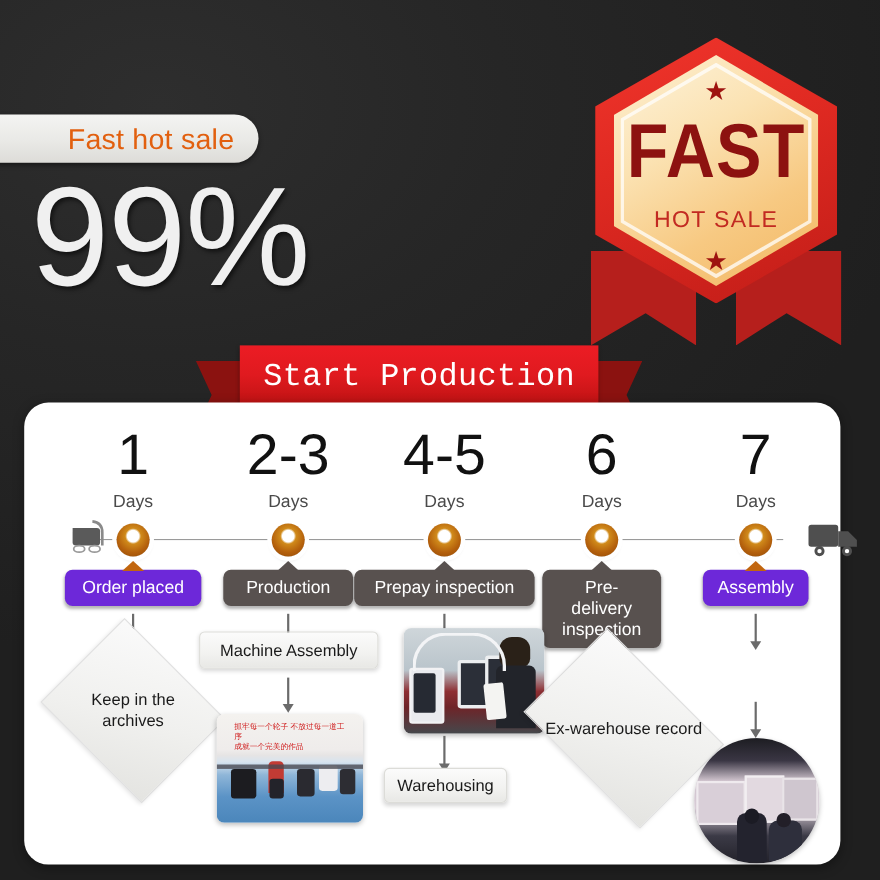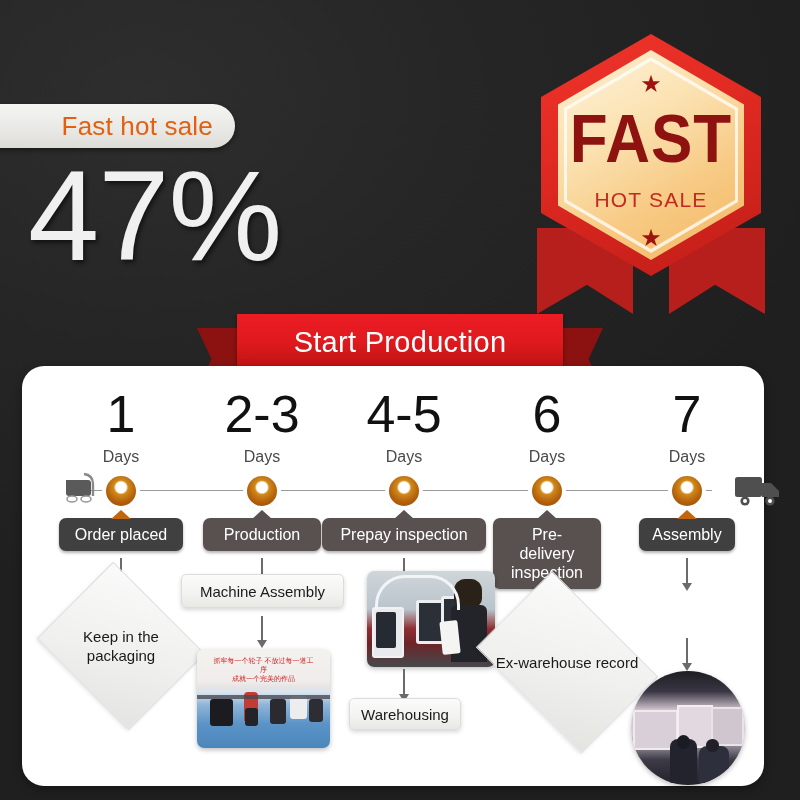--- a/index.html
+++ b/index.html
@@ -75,21 +75,21 @@
     font-size:62px;font-weight:bold;color:#8d1210;letter-spacing:1px;
     font-family:"Liberation Sans","DejaVu Sans",sans-serif;
     transform:scaleY(1.12);
   }
   #badge-hotsale{
     position:absolute;left:0;top:160px;width:248px;text-align:center;
     font-size:21px;color:#c22a22;letter-spacing:1.2px;
   }
 
   
-  #ribbon{position:absolute;left:197px;top:314px;width:406px;height:62px;}
+  #ribbon{position:absolute;left:178px;top:314px;width:406px;height:62px;font-family:Liberation Mono, monospace;}
   .rib-side{position:absolute;top:14px;width:48px;height:62px;background:#8b1210;}
   .rib-side.l{left:0;clip-path:polygon(0 0,100% 0,100% 100%,0 100%,30% 50%);}
   .rib-side.r{right:0;clip-path:polygon(0 0,100% 0,70% 50%,100% 100%,0 100%);}
   #rib-main{
     position:absolute;left:40px;top:0;width:326px;height:56px;
     background:linear-gradient(180deg,#ec1c24 0%,#e01a1f 48%,#bc1212 100%);
     display:flex;align-items:center;justify-content:center;
     box-shadow:0 2px 4px rgba(0,0,0,.35);
   }
   #rib-main span{color:#fff;font-size:29px;letter-spacing:.3px;}
@@ -109,21 +109,21 @@
     box-shadow:0 0 0 4px #fff,0 2px 4px rgba(0,0,0,.35);}
   .tl-col{position:absolute;top:0;width:0;}
   .tl-days-num{position:absolute;top:22px;width:170px;margin-left:-85px;text-align:center;
     font-size:52px;line-height:52px;color:#111;font-weight:300;}
   .tl-days-lbl{position:absolute;top:82px;width:170px;margin-left:-85px;text-align:center;
     font-size:16px;color:#4a4a4a;}
   .tl-label{position:absolute;top:152px;margin-left:-50%;
     border-radius:7px;color:#fff;text-align:center;
     font-size:16px;padding:7px 12px;box-sizing:border-box;
     box-shadow:0 2px 3px rgba(0,0,0,.3);line-height:19px;}
-  .tl-label.orange{background:#404040;}
+  .tl-label.orange{background:#6d28d9;}
   .tl-label.gray{background:#58514f;}
   .tl-label:before{content:"";position:absolute;left:50%;top:-8px;margin-left:-10px;
     width:0;height:0;border-left:10px solid transparent;border-right:10px solid transparent;}
   .tl-label.orange:before{border-bottom:9px solid #c1650e;}
   .tl-label.gray:before{border-bottom:9px solid #58514f;}
 
   
   #cart-icon{position:absolute;left:38px;top:104px;width:46px;height:38px;}
   #truck-icon{position:absolute;left:712px;top:106px;width:50px;height:36px;}
 
@@ -154,39 +154,39 @@
   .photo-circle{position:absolute;border-radius:50%;overflow:hidden;
     box-shadow:0 2px 5px rgba(0,0,0,.25);}
   .ph-inner{position:absolute;inset:0;}
 
   
   #ph-assembly .ph-inner{
     background:
       linear-gradient(180deg,#f4f2ef 0%,#efeceb 33%,#e6e4e4 38%, #d8e4ef 44%, #8fb6d8 56%, #5b93c6 76%, #4b86bb 100%);
   }
   .ph-cn{position:absolute;top:8%;left:12%;width:76%;height:16%;
-    color:#cf1b1b;font-size:7px;line-height:9px;text-align:center;
+    color:#cf1b1b;font-size:7px;line-height:9px;
     font-family:"DejaVu Sans",sans-serif;}
   .ph-worker{position:absolute;border-radius:3px;}
 
   
   #ph-inspect .ph-inner{background:linear-gradient(180deg,#cfd6da 0%,#b9c4cb 40%,#8e2f33 60%,#6e2428 75%,#45484c 100%);}
   
   #ph-pack .ph-inner{background:linear-gradient(180deg,#1d1d22 0%,#3a3644 18%,#cfc3cd 34%,#d8ccd6 56%,#3b3a46 78%,#23222a 100%);}
 </style>
 </head>
 <body>
 
 <div id="root">
 
   <div id="hotsale-pill">
     <span>Fast hot sale</span>
   </div>
 
-  <div id="percent">47%</div>
+  <div id="percent">99%</div>
 
   <div id="badge-wrap">
     <div class="ribbon-tail left"></div>
     <div class="ribbon-tail right"></div>
     <div id="badge-outer"></div>
     <div id="badge-inner"></div>
     <div id="badge-ring"></div>
     <div id="badge-ring-in"></div>
     <div class="badge-star" id="badge-star-top">★</div>
     <div id="badge-fast">FAST</div>
@@ -258,21 +258,21 @@
     </div>
 
     <div class="arrow" style="left:98px;top:192px;height:26px"></div>
     <div class="arrow" style="left:239px;top:192px;height:20px"></div>
     <div class="arrow" style="left:381px;top:192px;height:22px"></div>
     <div class="arrow" style="left:524px;top:212px;height:26px"></div>
     <div class="arrow" style="left:664px;top:192px;height:26px"></div>
 
     <div class="diamond" style="left:34px;top:226px;width:130px;height:108px">
       <div class="dshape"></div>
-      <div class="dtxt">Keep in the packaging</div>
+      <div class="dtxt">Keep in the archives</div>
     </div>
 
     <div class="box" style="left:159px;top:208px;width:163px;height:34px">Machine Assembly</div>
     <div class="arrow" style="left:239px;top:250px;height:25px"></div>
 
     <div class="photo" id="ph-assembly" style="left:175px;top:283px;width:133px;height:99px">
       <div class="ph-inner">
         <div class="ph-cn">抓牢每一个轮子 不放过每一道工序<br>成就一个完美的作品</div>
         <div class="ph-worker" style="left:10%;top:50%;width:17%;height:28%;background:#1c1c20;"></div>
         <div class="ph-worker" style="left:35%;top:43%;width:11%;height:30%;background:#c23b34;border-radius:4px 4px 0 0;"></div>

